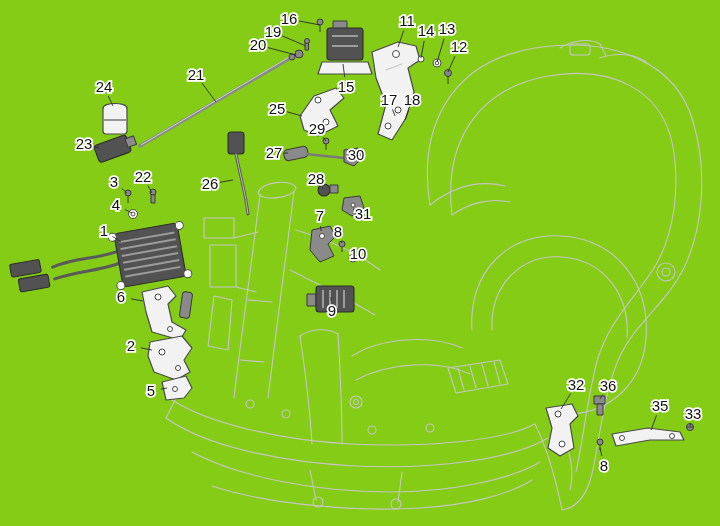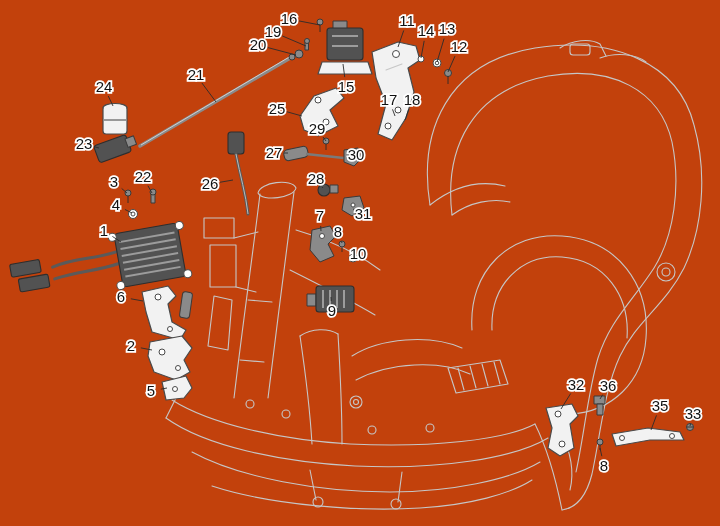--- a/index.html
+++ b/index.html
@@ -1,17 +1,17 @@
 <!DOCTYPE html>
 <html><head>
 <meta charset="utf-8">
 <style>
   html,body{margin:0;padding:0;background:#fff;}
   .stage{
-    position:relative;width:720px;height:526px;background:#c2410c;overflow:hidden;
+    position:relative;width:720px;height:526px;background:#84cc16;overflow:hidden;
     font-family:"Liberation Sans", sans-serif;
   }
   svg.diagram{position:absolute;left:0;top:0;}
   .frame-art{stroke:#c6c6c6;fill:none;stroke-width:1.1;stroke-linecap:round;stroke-linejoin:round;}
   .part-outline{stroke:#4a4a4a;fill:#f2f2f2;stroke-width:1.2;stroke-linejoin:round;}
   .part-dark{stroke:#2e2e2e;fill:#525252;stroke-width:1.1;stroke-linejoin:round;}
   .part-mid{stroke:#3a3a3a;fill:#8a8a8a;stroke-width:1;stroke-linejoin:round;}
   .fin{stroke:#9c9c9c;stroke-width:2;}
   .hole{stroke:#4a4a4a;fill:#fff;stroke-width:1;}
   .wire{stroke:#5a5a5a;stroke-width:3;fill:none;stroke-linecap:round;}

